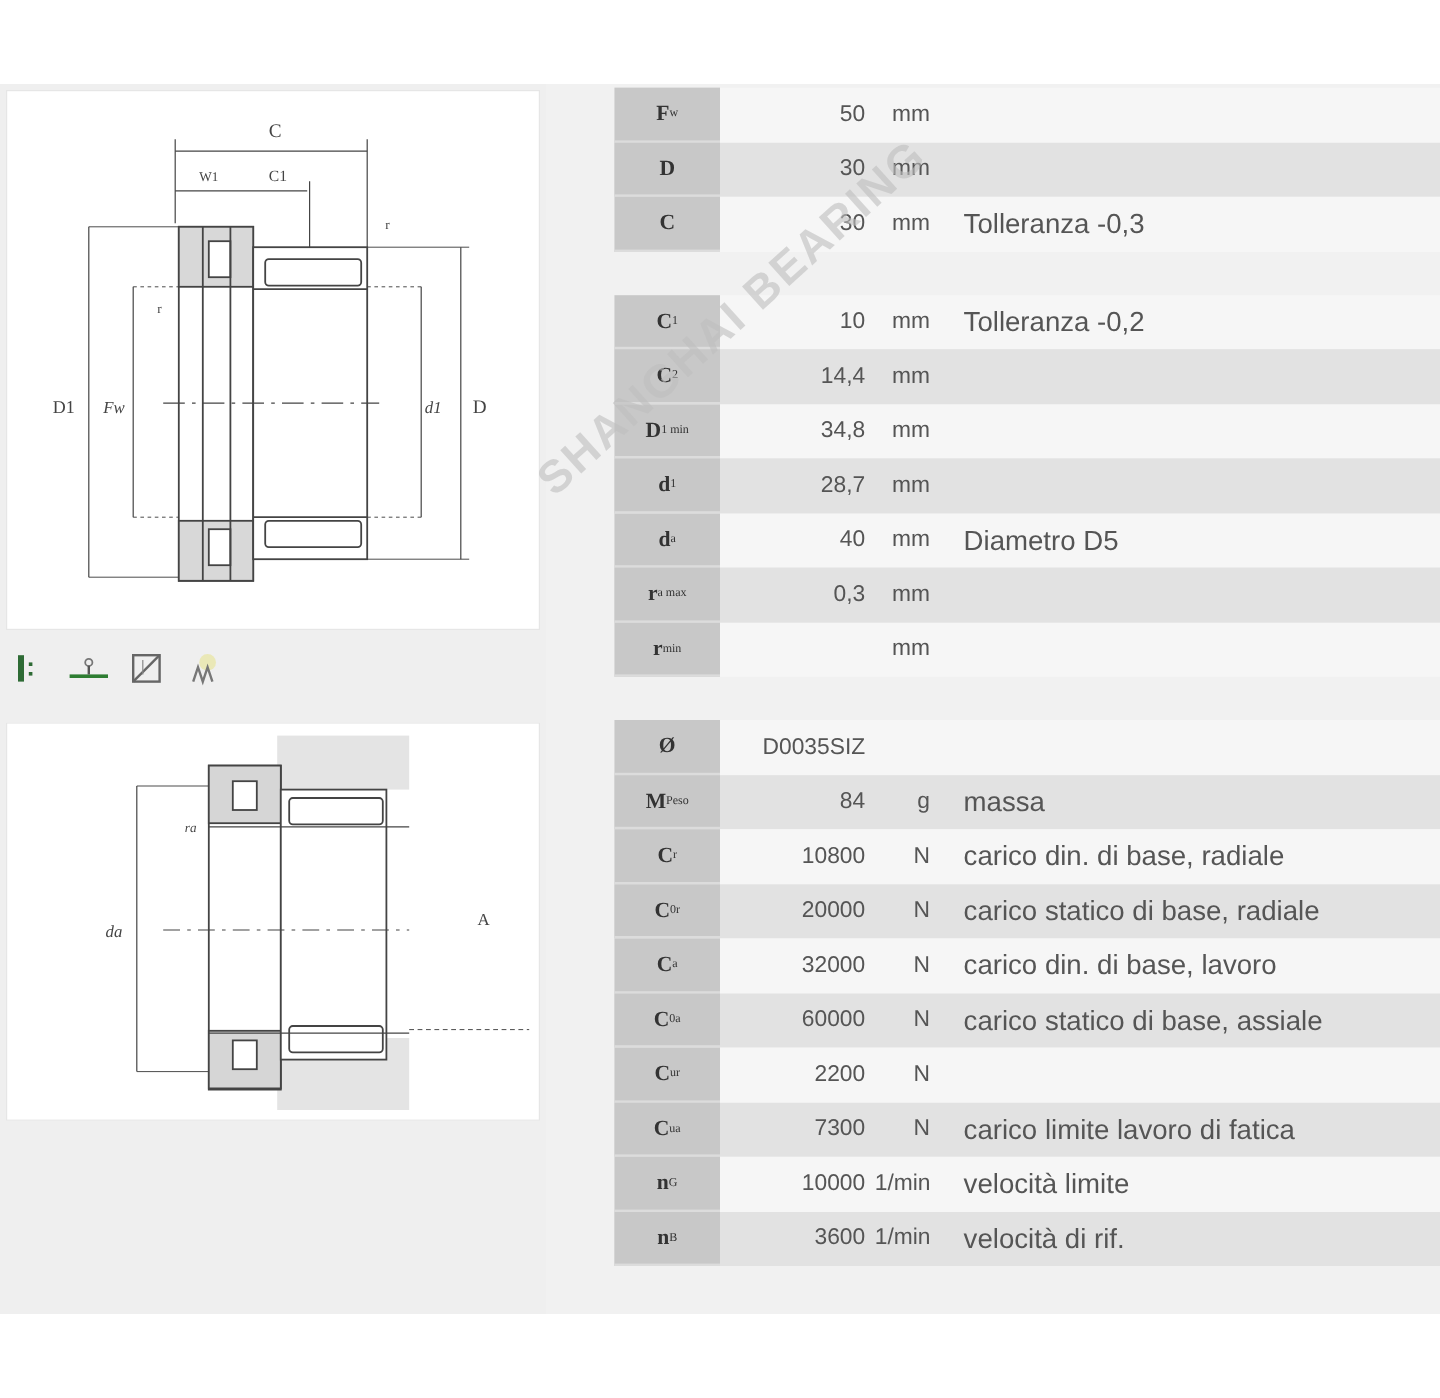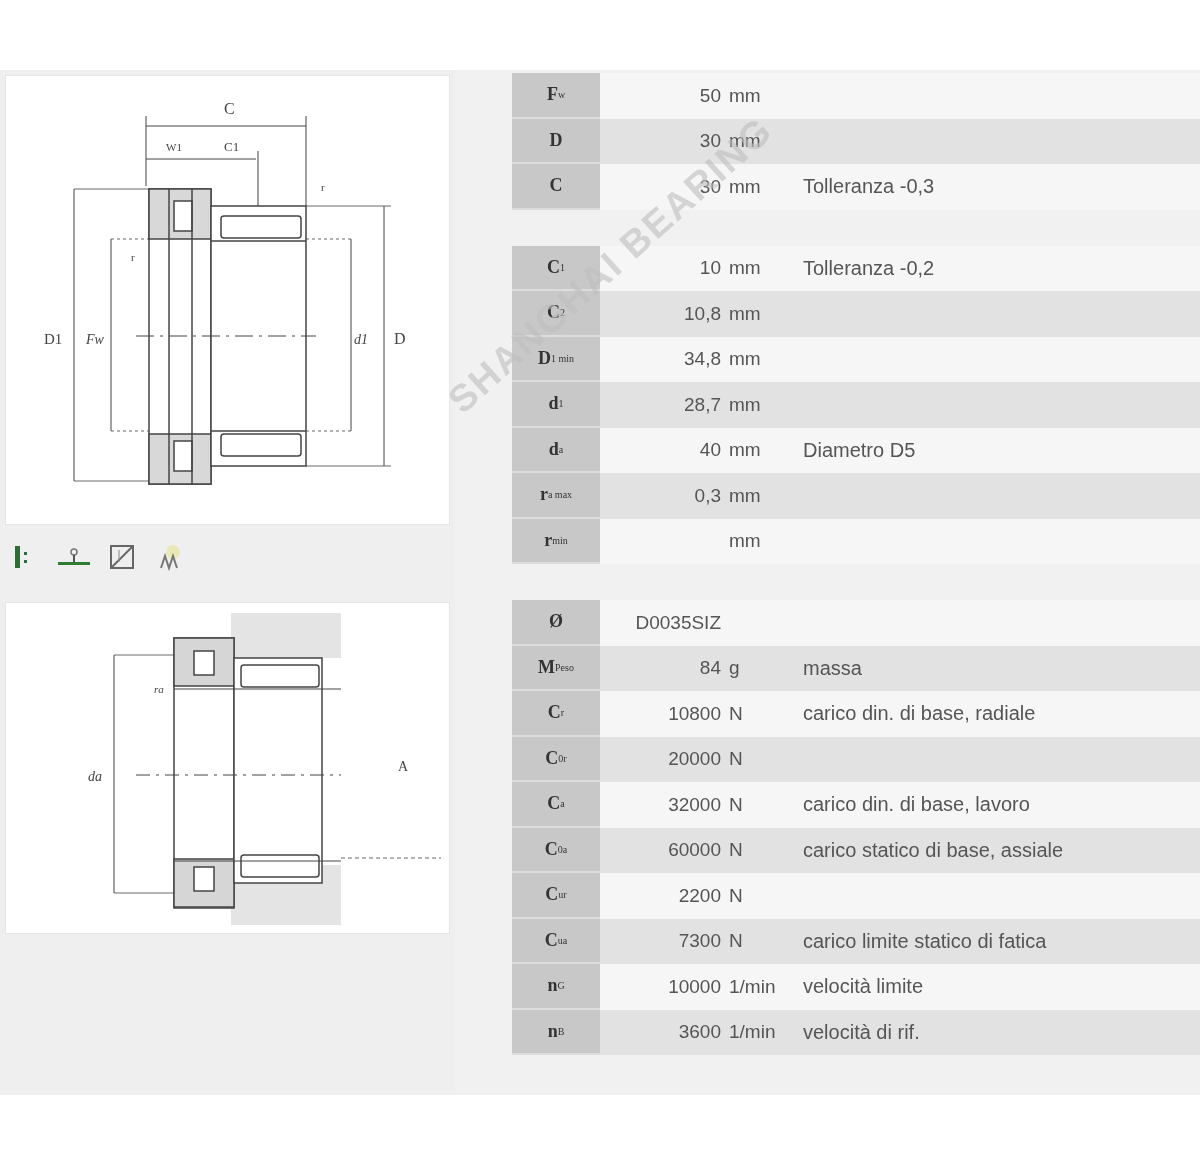--- a/index.html
+++ b/index.html
@@ -32,22 +32,22 @@
     align-items: center; justify-content: center; font-weight: bold; color: #333;
     font-size: 18px; font-family: "Liberation Serif", serif;
     border-bottom: 2px solid #dcdcdc; box-sizing: border-box;
   }
   .lbl sub { font-size: 10px; font-weight: normal; }
   .val {
     width: 175px; text-align: right; padding-right: 0; font-size: 19px; color: #555;
     white-space: nowrap;
   }
   .val .num { display: inline-block; }
-  .val .unit { display: inline-block; width: 46px; text-align: left; padding-left: 8px; }
-  .desc { padding-left: 28px; font-size: 20px; color: #555; white-space: nowrap; }
+  .val .unit { display: inline-block; width: 46px; text-align: right; padding-left: 8px; }
+  .desc { padding-left: 28px; font-size: 23px; color: #555; white-space: nowrap; }
   .gap1 { height: 36px; }
   .gap2 { height: 36px; }
   .watermark {
     position: absolute; left: 440px; top: 390px; font-size: 38px; color: rgba(190,190,190,0.6);
     transform: rotate(-42deg); transform-origin: left top; letter-spacing: 2px; white-space: nowrap;
     pointer-events: none; font-weight: bold;
   }
 </style>
 </head>
 <body>
@@ -209,21 +209,21 @@
           <sub>1</sub>
         </div>
       <div class="val"><span class="num">10</span><span class="unit">mm</span></div>
       <div class="desc">Tolleranza  -0,2</div>
     </div>
     <div class="row alt">
       <div class="lbl">
           <span>C</span>
           <sub>2</sub>
         </div>
-      <div class="val"><span class="num">10,8</span><span class="unit">mm</span></div>
+      <div class="val"><span class="num">14,4</span><span class="unit">mm</span></div>
       <div class="desc"></div>
     </div>
     <div class="row plain">
       <div class="lbl">
           <span>D</span>
           <sub>1 min</sub>
         </div>
       <div class="val"><span class="num">34,8</span><span class="unit">mm</span></div>
       <div class="desc"></div>
     </div>
@@ -285,20 +285,21 @@
         </div>
       <div class="val"><span class="num">10800</span><span class="unit">N</span></div>
       <div class="desc">carico din. di base, radiale</div>
     </div>
     <div class="row alt">
       <div class="lbl">
           <span>C</span>
           <sub>0r</sub>
         </div>
       <div class="val"><span class="num">20000</span><span class="unit">N</span></div>
+      <div class="desc">carico statico di base, radiale</div>
     </div>
     <div class="row plain">
       <div class="lbl">
           <span>C</span>
           <sub>a</sub>
         </div>
       <div class="val"><span class="num">32000</span><span class="unit">N</span></div>
       <div class="desc">carico din. di base, lavoro</div>
     </div>
     <div class="row alt">
@@ -315,21 +316,21 @@
           <sub>ur</sub>
         </div>
       <div class="val"><span class="num">2200</span><span class="unit">N</span></div>
     </div>
     <div class="row alt">
       <div class="lbl">
           <span>C</span>
           <sub>ua</sub>
         </div>
       <div class="val"><span class="num">7300</span><span class="unit">N</span></div>
-      <div class="desc">carico limite statico di fatica</div>
+      <div class="desc">carico limite lavoro di fatica</div>
     </div>
     <div class="row plain">
       <div class="lbl">
           <span>n</span>
           <sub>G</sub>
         </div>
       <div class="val"><span class="num">10000</span><span class="unit">1/min</span></div>
       <div class="desc">velocità limite</div>
     </div>
     <div class="row alt">

